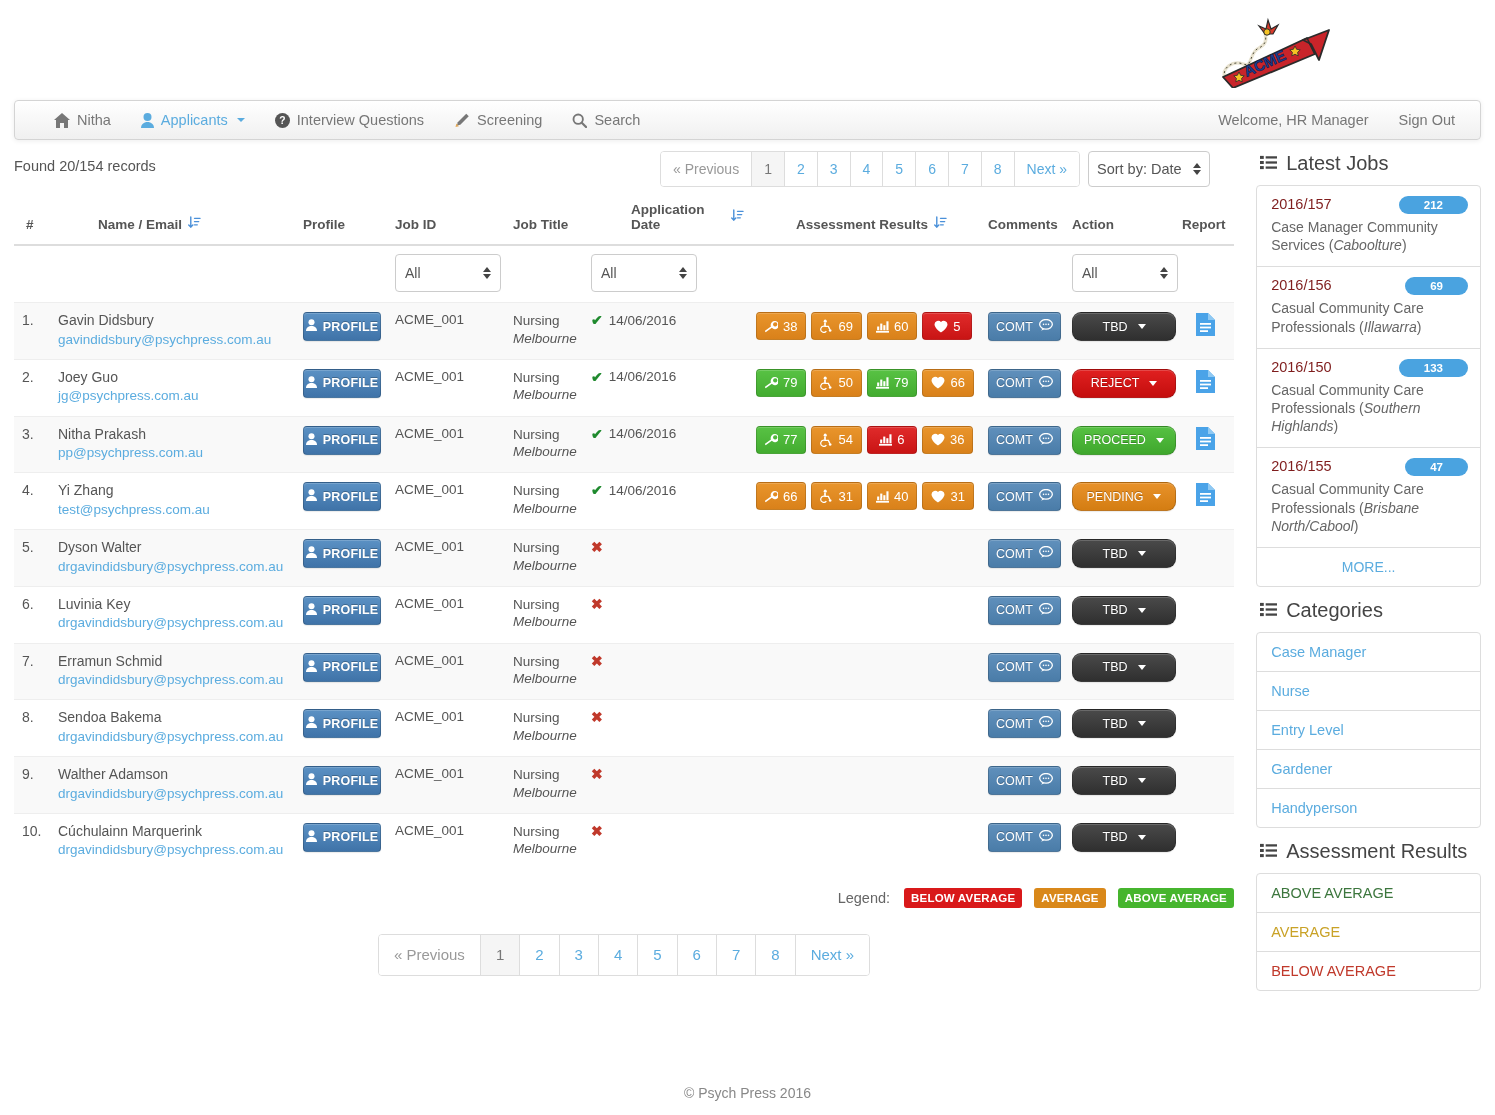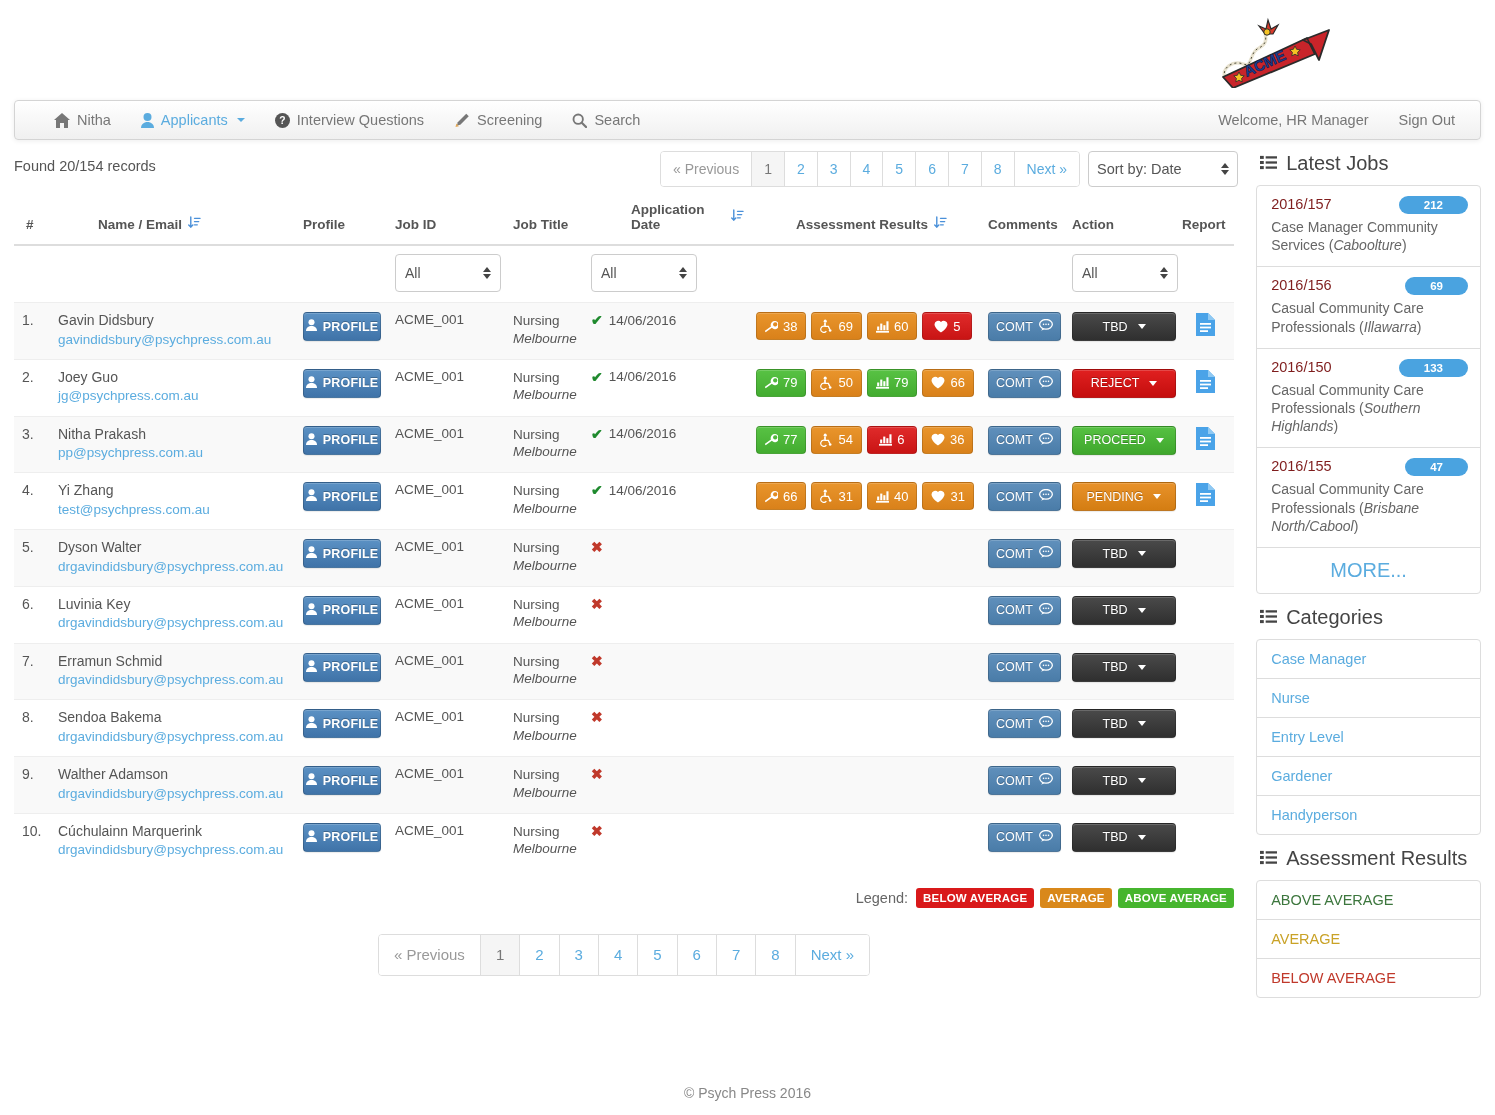--- a/index.html
+++ b/index.html
@@ -52,21 +52,21 @@
   .pager-top { position:absolute; left:646px; top:11px; display:flex; }
   .pager { display:flex; border-radius:4px; overflow:hidden; border:1px solid #ddd; background:#fff; }
   .pg {
     padding:0 12px; height:34px; line-height:34px;
     border-right:1px solid #ddd; color:#5bacdf; font-size:14px; background:#fff; cursor:pointer;
   }
   .pg:last-child { border-right:none; }
   .pg.muted { color:#999; cursor:default; }
   .pg.active { background:#f5f5f5; color:#777; cursor:default; }
   .sortby {
-    margin-left:8px; height:36px; width:150px;
+    margin-left:8px; height:36px; width:122px;
     border:1px solid #ccc; border-radius:4px; background:#fff;
     display:flex; align-items:center; padding:0 8px;
     font-size:14.5px; color:#555; cursor:pointer;
   }
   .spin { margin-left:auto; display:flex; flex-direction:column; gap:2px; }
   .spin i { display:block; width:0;height:0;border-left:4px solid transparent;border-right:4px solid transparent; }
   .spin i.up { border-bottom:5px solid #444; }
   .spin i.dn { border-top:5px solid #444; }
 
   
@@ -115,21 +115,21 @@
   }
   .btn-profile {
     width:78px; height:29px; font-weight:bold; letter-spacing:.2px;
     background:linear-gradient(to bottom,#5b91c4 0%,#3f73a8 100%);
   }
   .btn-comt {
     width:73px; height:29px; font-weight:normal;
     background:linear-gradient(to bottom,#6090bc 0%,#4a7ca8 100%);
   }
   .btn-action {
-    width:104px; height:29px; font-weight:normal; position:relative;
+    width:104px; height:29px; font-weight:normal; position:relative;border-radius:9px;
   }
   .btn-action .caretw {
     width:0;height:0;border-left:4px solid transparent;border-right:4px solid transparent;
     border-top:5px solid #fff; margin-left:4px;
   }
   .a-tbd     { background:linear-gradient(to bottom,#4a4a4a 0%,#2f2f2f 100%); }
   .a-reject  { background:linear-gradient(to bottom,#e02020 0%,#c40d0d 100%); }
   .a-proceed { background:linear-gradient(to bottom,#56c142 0%,#3fa72d 100%); }
   .a-pending { background:linear-gradient(to bottom,#e8922a 0%,#d47d12 100%); }
 
@@ -142,21 +142,21 @@
     box-shadow:inset 0 1px 0 rgba(255,255,255,.18);
   }
   .sc.avg   { background:linear-gradient(to bottom,#e9952c 0%,#d9811a 100%); }
   .sc.above { background:linear-gradient(to bottom,#58c244 0%,#43ac30 100%); }
   .sc.below { background:linear-gradient(to bottom,#e02b2b 0%,#c91414 100%); }
   .sc svg { display:block; }
 
   .rep-ico { display:inline-block; cursor:pointer; }
 
   
-  .legendbar { width:1220px; display:flex; justify-content:flex-end; align-items:center; gap:6px; padding:18px 0 4px 0; }
+  .legendbar { width:1220px; display:flex; justify-content:flex-end; align-items:center; gap:12px; padding:18px 0 4px 0; }
   .legendbar .lab { font-size:14.5px; color:#666; margin-right:2px; }
   .lg { height:20px; display:inline-flex; align-items:center; padding:0 7px; border-radius:3px;
         color:#fff; font-size:11.5px; font-weight:bold; letter-spacing:.2px; }
   .lg.b { background:#d9191a; }
   .lg.a { background:#d9881a; }
   .lg.g { background:#46b52e; }
 
   
   .pager-bottom { width:1220px; display:flex; justify-content:center; padding:22px 0 0 0; }
   .pager-bottom .pg { height:40px; line-height:40px; padding:0 15px; font-size:15px; }
@@ -170,21 +170,21 @@
   .job-item { padding:10px 14px 12px 14px; border-bottom:1px solid #ddd; position:relative; }
   .job-item:last-child { border-bottom:none; }
   .job-id { color:#7f1d1d; font-size:14.5px; }
   .job-badge {
     position:absolute; right:12px; top:10px;
     background:#4aa3e0; color:#fff; font-size:11.5px; font-weight:bold;
     border-radius:10px; padding:3px 25px; min-width:30px; text-align:center;
   }
   .job-title { color:#666; font-size:14px; line-height:1.3; margin-top:6px; }
   .job-title i { font-style:italic; }
-  .more-item { padding:11px 0; text-align:center; color:#5bacdf; font-size:20px; cursor:pointer; }
+  .more-item { padding:11px 0; text-align:center; color:#5bacdf; font-size:14px; cursor:pointer; }
   .list-item { padding:11px 14px; border-bottom:1px solid #ddd; color:#5bacdf; font-size:14.5px; cursor:pointer; }
   .list-item:last-child { border-bottom:none; }
   .res-item { padding:11px 14px; border-bottom:1px solid #ddd; font-size:14.5px; cursor:pointer; }
   .res-item:last-child { border-bottom:none; }
   .res-above { color:#3c763d; }
   .res-avg   { color:#c9a227; }
   .res-below { color:#c0392b; }
 
   .footer { position:absolute; left:0; bottom:14px; width:1495px; text-align:center; color:#888; font-size:14px; }
 </style>

